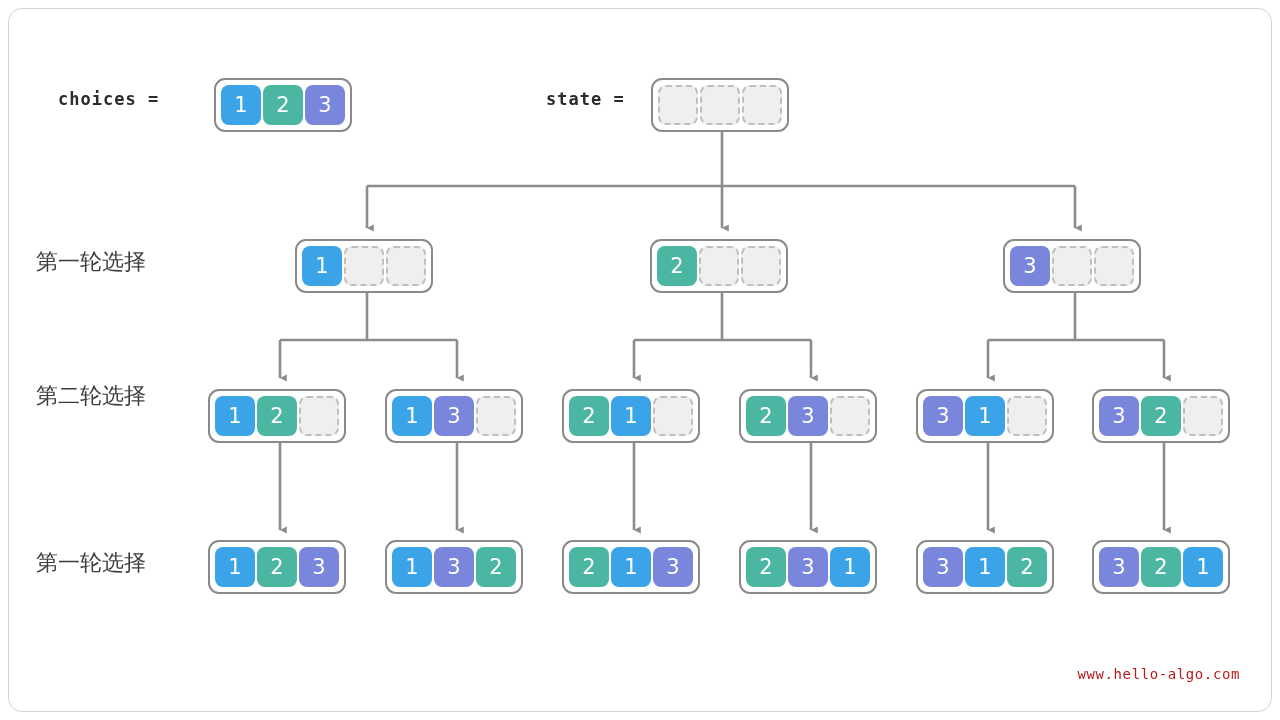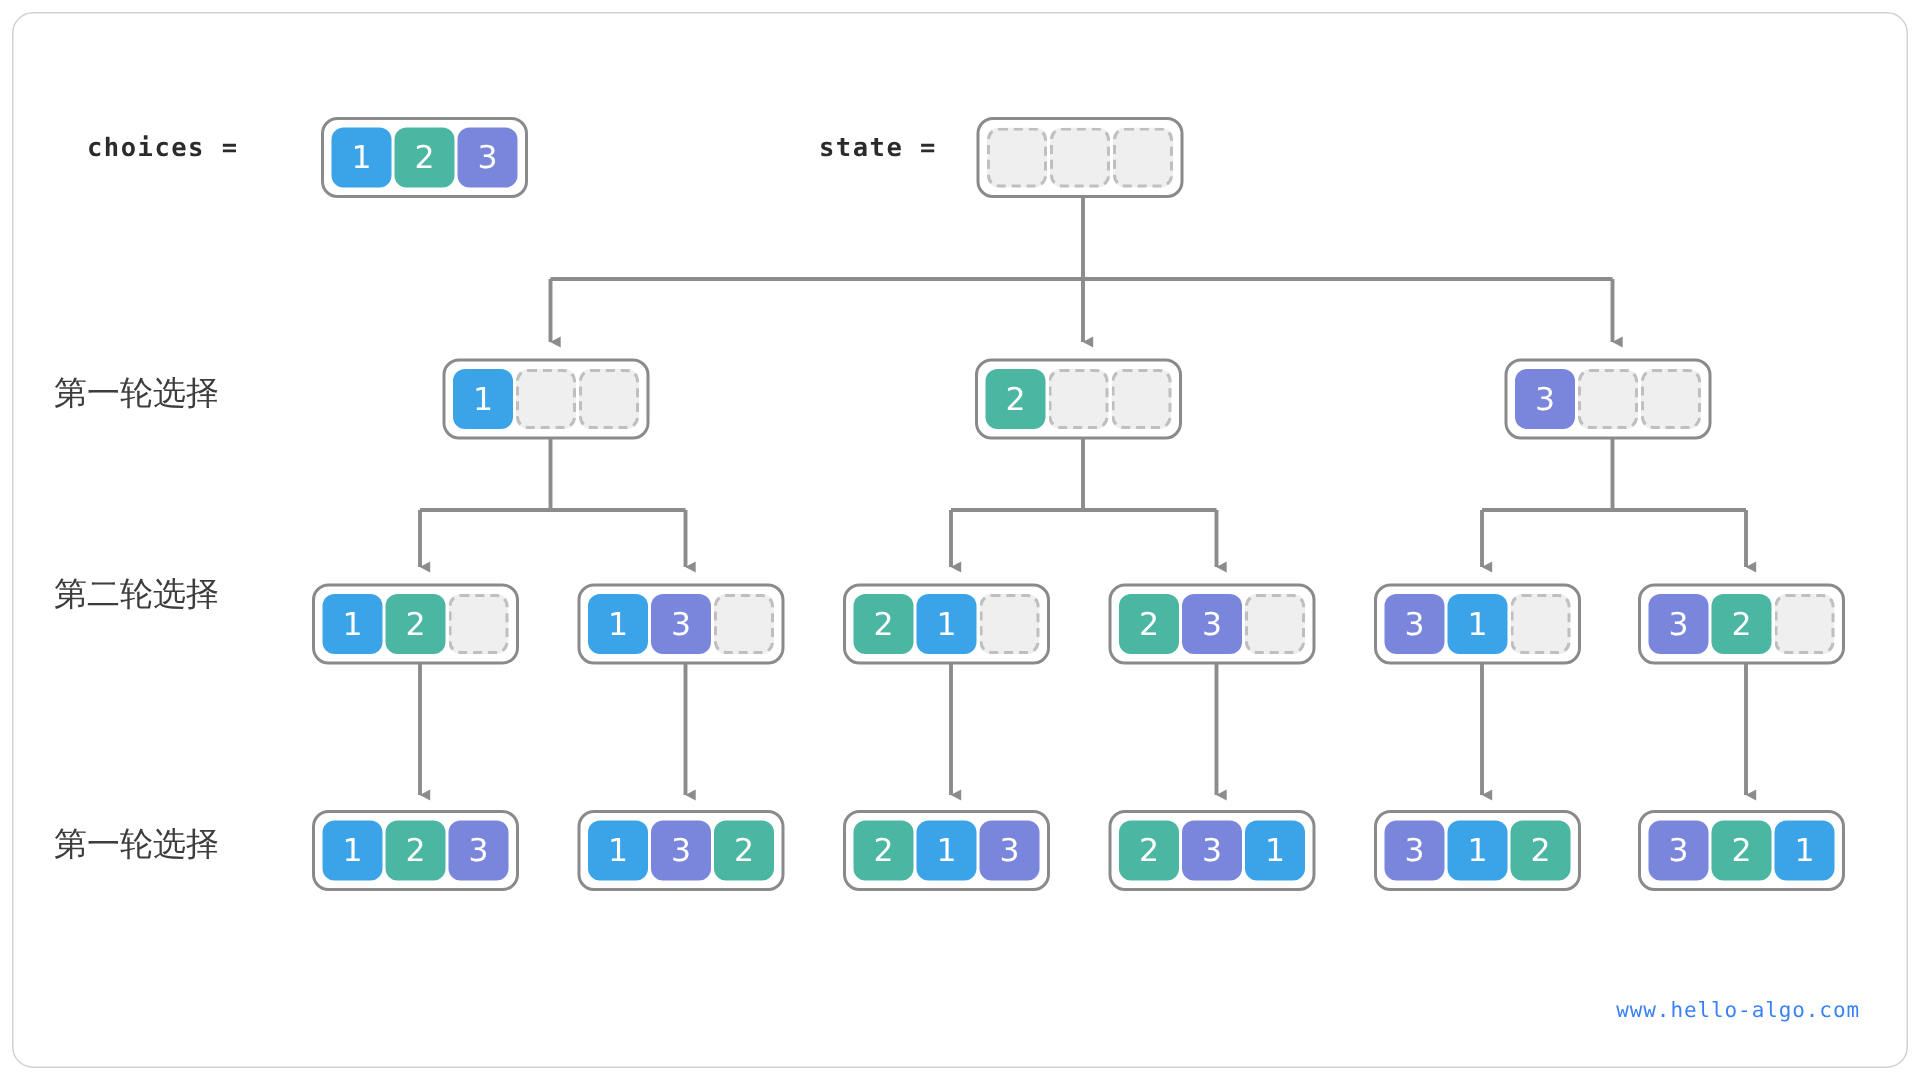--- a/index.html
+++ b/index.html
@@ -44,21 +44,21 @@
     font-family: "DejaVu Sans", "Liberation Sans", sans-serif;
     font-size: 22px;
     color: #3d3d3d;
     white-space: nowrap;
   }
   .watermark {
     position: absolute;
     right: 40px; bottom: 38px;
     font-family: "DejaVu Sans Mono", "Liberation Mono", monospace;
     font-size: 14px;
-    color: #3b82f6;
+    color: #b91c1c;
     letter-spacing: 0.6px;
     white-space: nowrap;
   }
   
   .array {
     position: absolute;
     display: flex;
     align-items: center;
     padding: 5px;
     gap: 2px;

